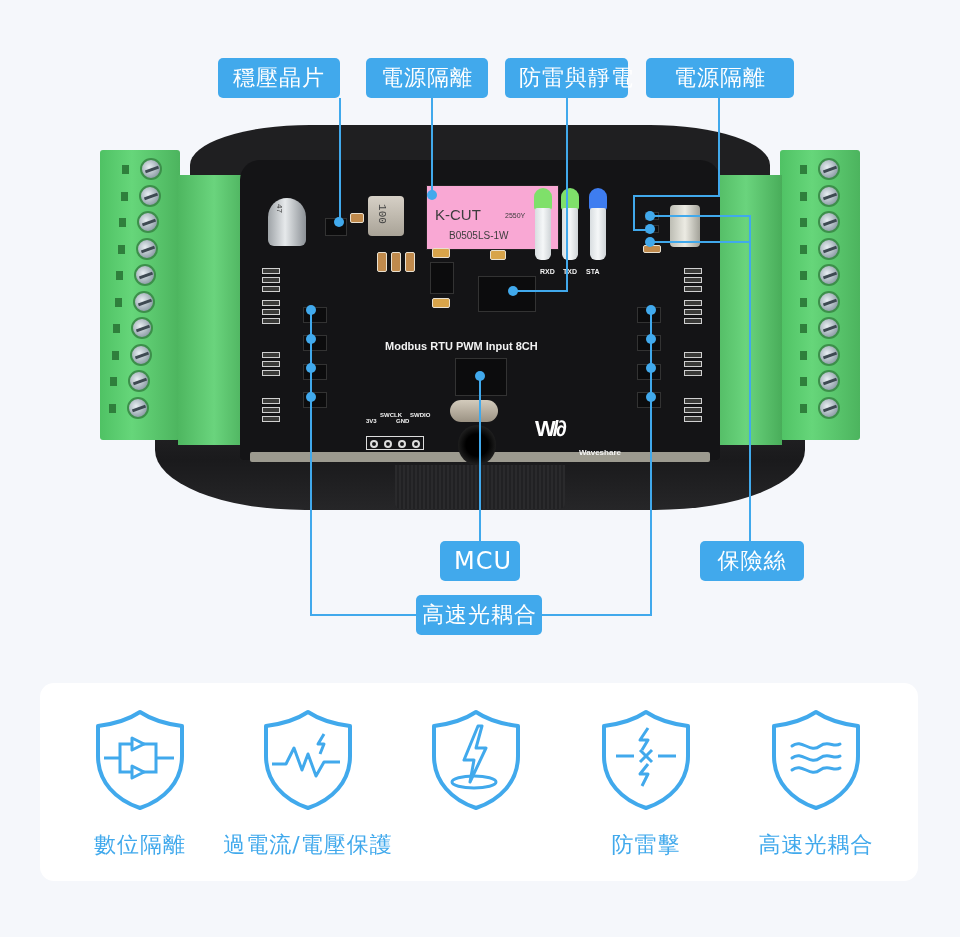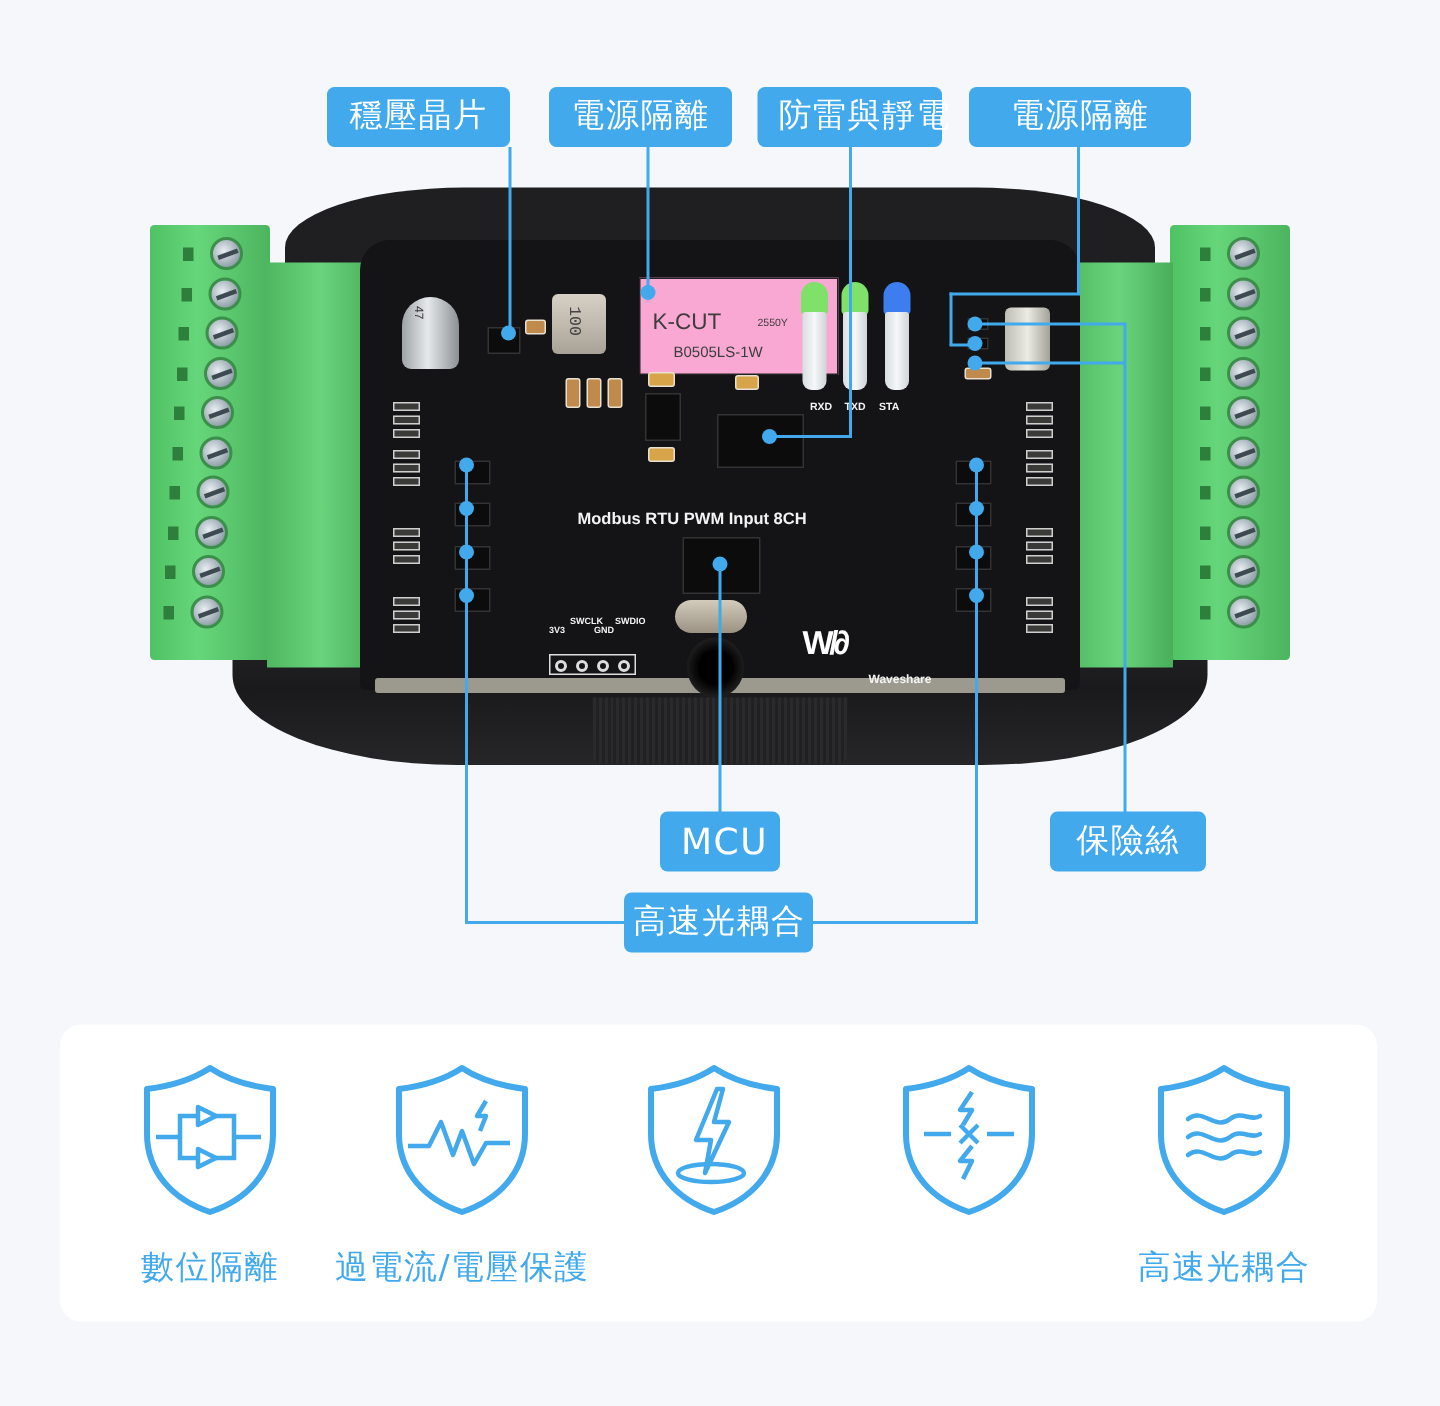--- a/index.html
+++ b/index.html
@@ -348,20 +348,21 @@
   <div class="feat" style="left:516px;">
     <svg width="96" height="104" viewBox="0 0 96 104">
       <path d="M48 4 C36 12 22 16 6 18 L6 48 C6 74 24 92 48 100 C72 92 90 74 90 48 L90 18 C74 16 60 12 48 4 Z" fill="none" stroke="#41a9ec" stroke-width="4" stroke-linejoin="round"></path>
       <path d="M50 20 L42 32 L50 32 L44 42" fill="none" stroke="#41a9ec" stroke-width="3" stroke-linejoin="round"></path>
       <path d="M50 56 L42 66 L50 66 L44 78" fill="none" stroke="#41a9ec" stroke-width="3" stroke-linejoin="round"></path>
       <line x1="18" y1="48" x2="36" y2="48" stroke="#41a9ec" stroke-width="3"></line>
       <line x1="60" y1="48" x2="78" y2="48" stroke="#41a9ec" stroke-width="3"></line>
       <line x1="42" y1="42" x2="54" y2="54" stroke="#41a9ec" stroke-width="3"></line>
       <line x1="54" y1="42" x2="42" y2="54" stroke="#41a9ec" stroke-width="3"></line>
     </svg>
+    <div class="feat-label">防雷擊</div>
   </div>
 
   <div class="feat" style="left:686px;">
     <svg width="96" height="104" viewBox="0 0 96 104">
       <path d="M48 4 C36 12 22 16 6 18 L6 48 C6 74 24 92 48 100 C72 92 90 74 90 48 L90 18 C74 16 60 12 48 4 Z" fill="none" stroke="#41a9ec" stroke-width="4" stroke-linejoin="round"></path>
       <path d="M24 38 C34 30 42 46 52 38 C60 32 66 40 72 36" fill="none" stroke="#41a9ec" stroke-width="3" stroke-linecap="round"></path>
       <path d="M24 50 C34 42 42 58 52 50 C60 44 66 52 72 48" fill="none" stroke="#41a9ec" stroke-width="3" stroke-linecap="round"></path>
       <path d="M24 62 C34 54 42 70 52 62 C60 56 66 64 72 60" fill="none" stroke="#41a9ec" stroke-width="3" stroke-linecap="round"></path>
     </svg>
     <div class="feat-label">高速光耦合</div>

